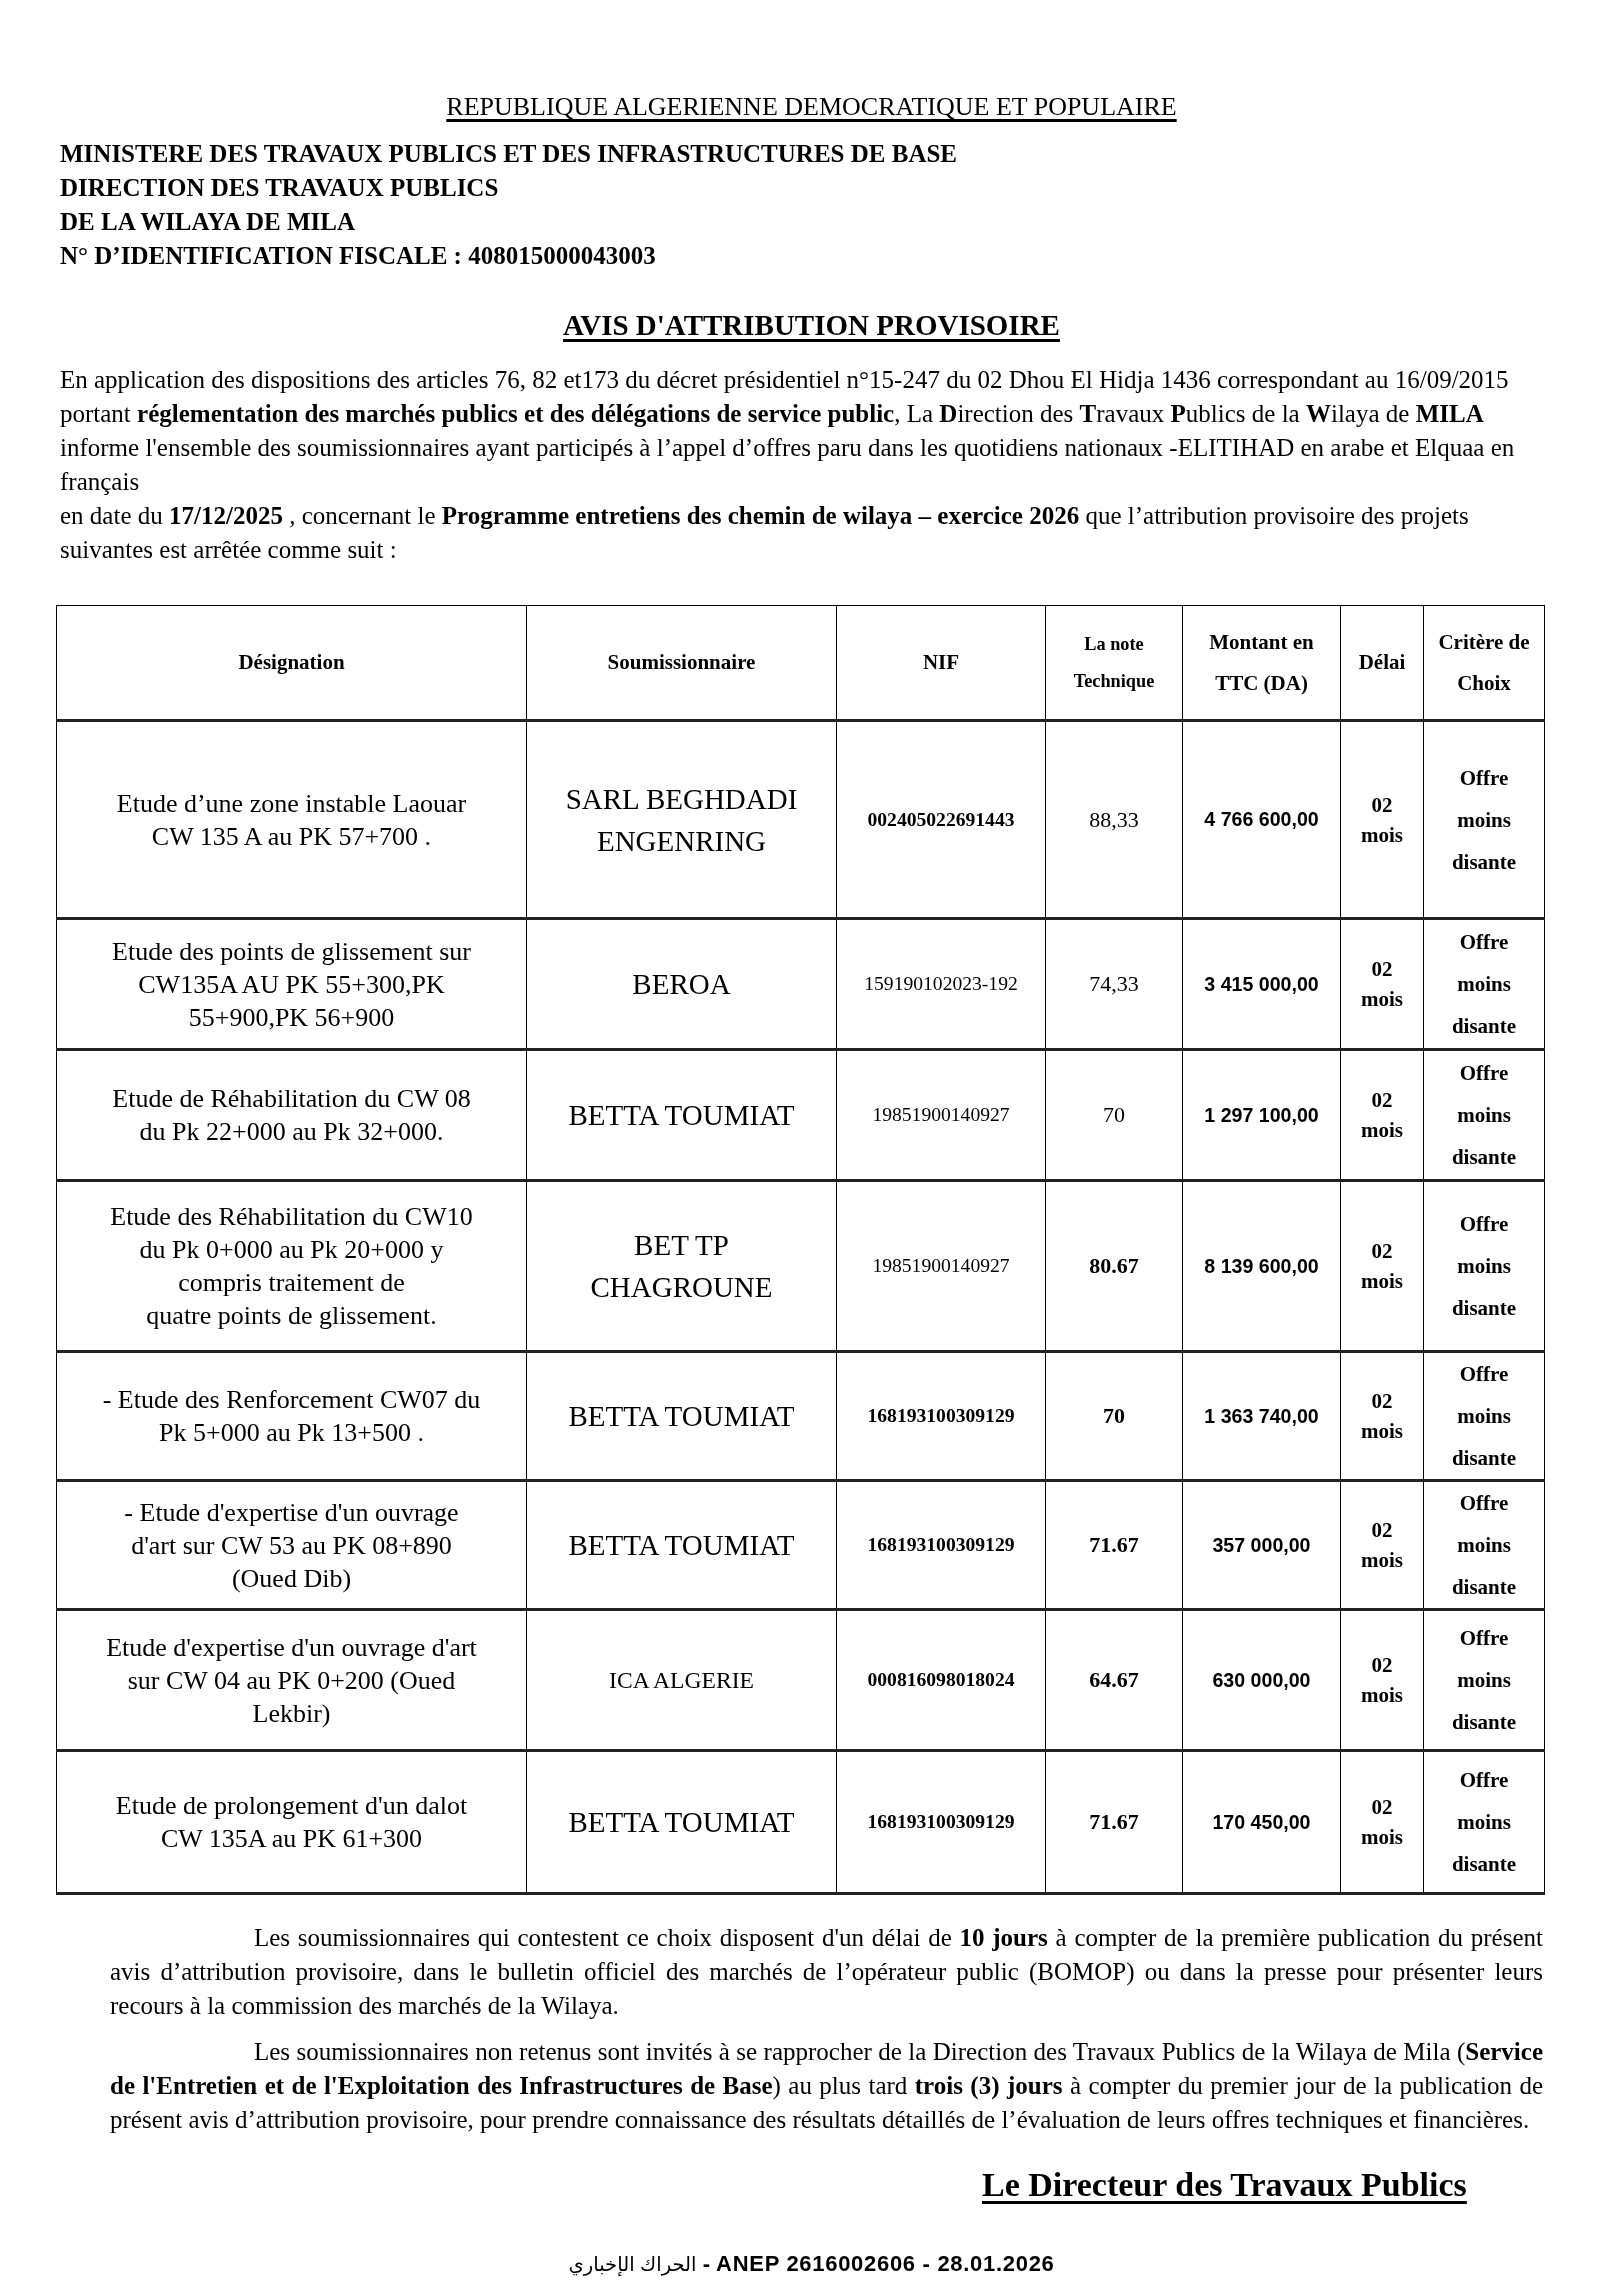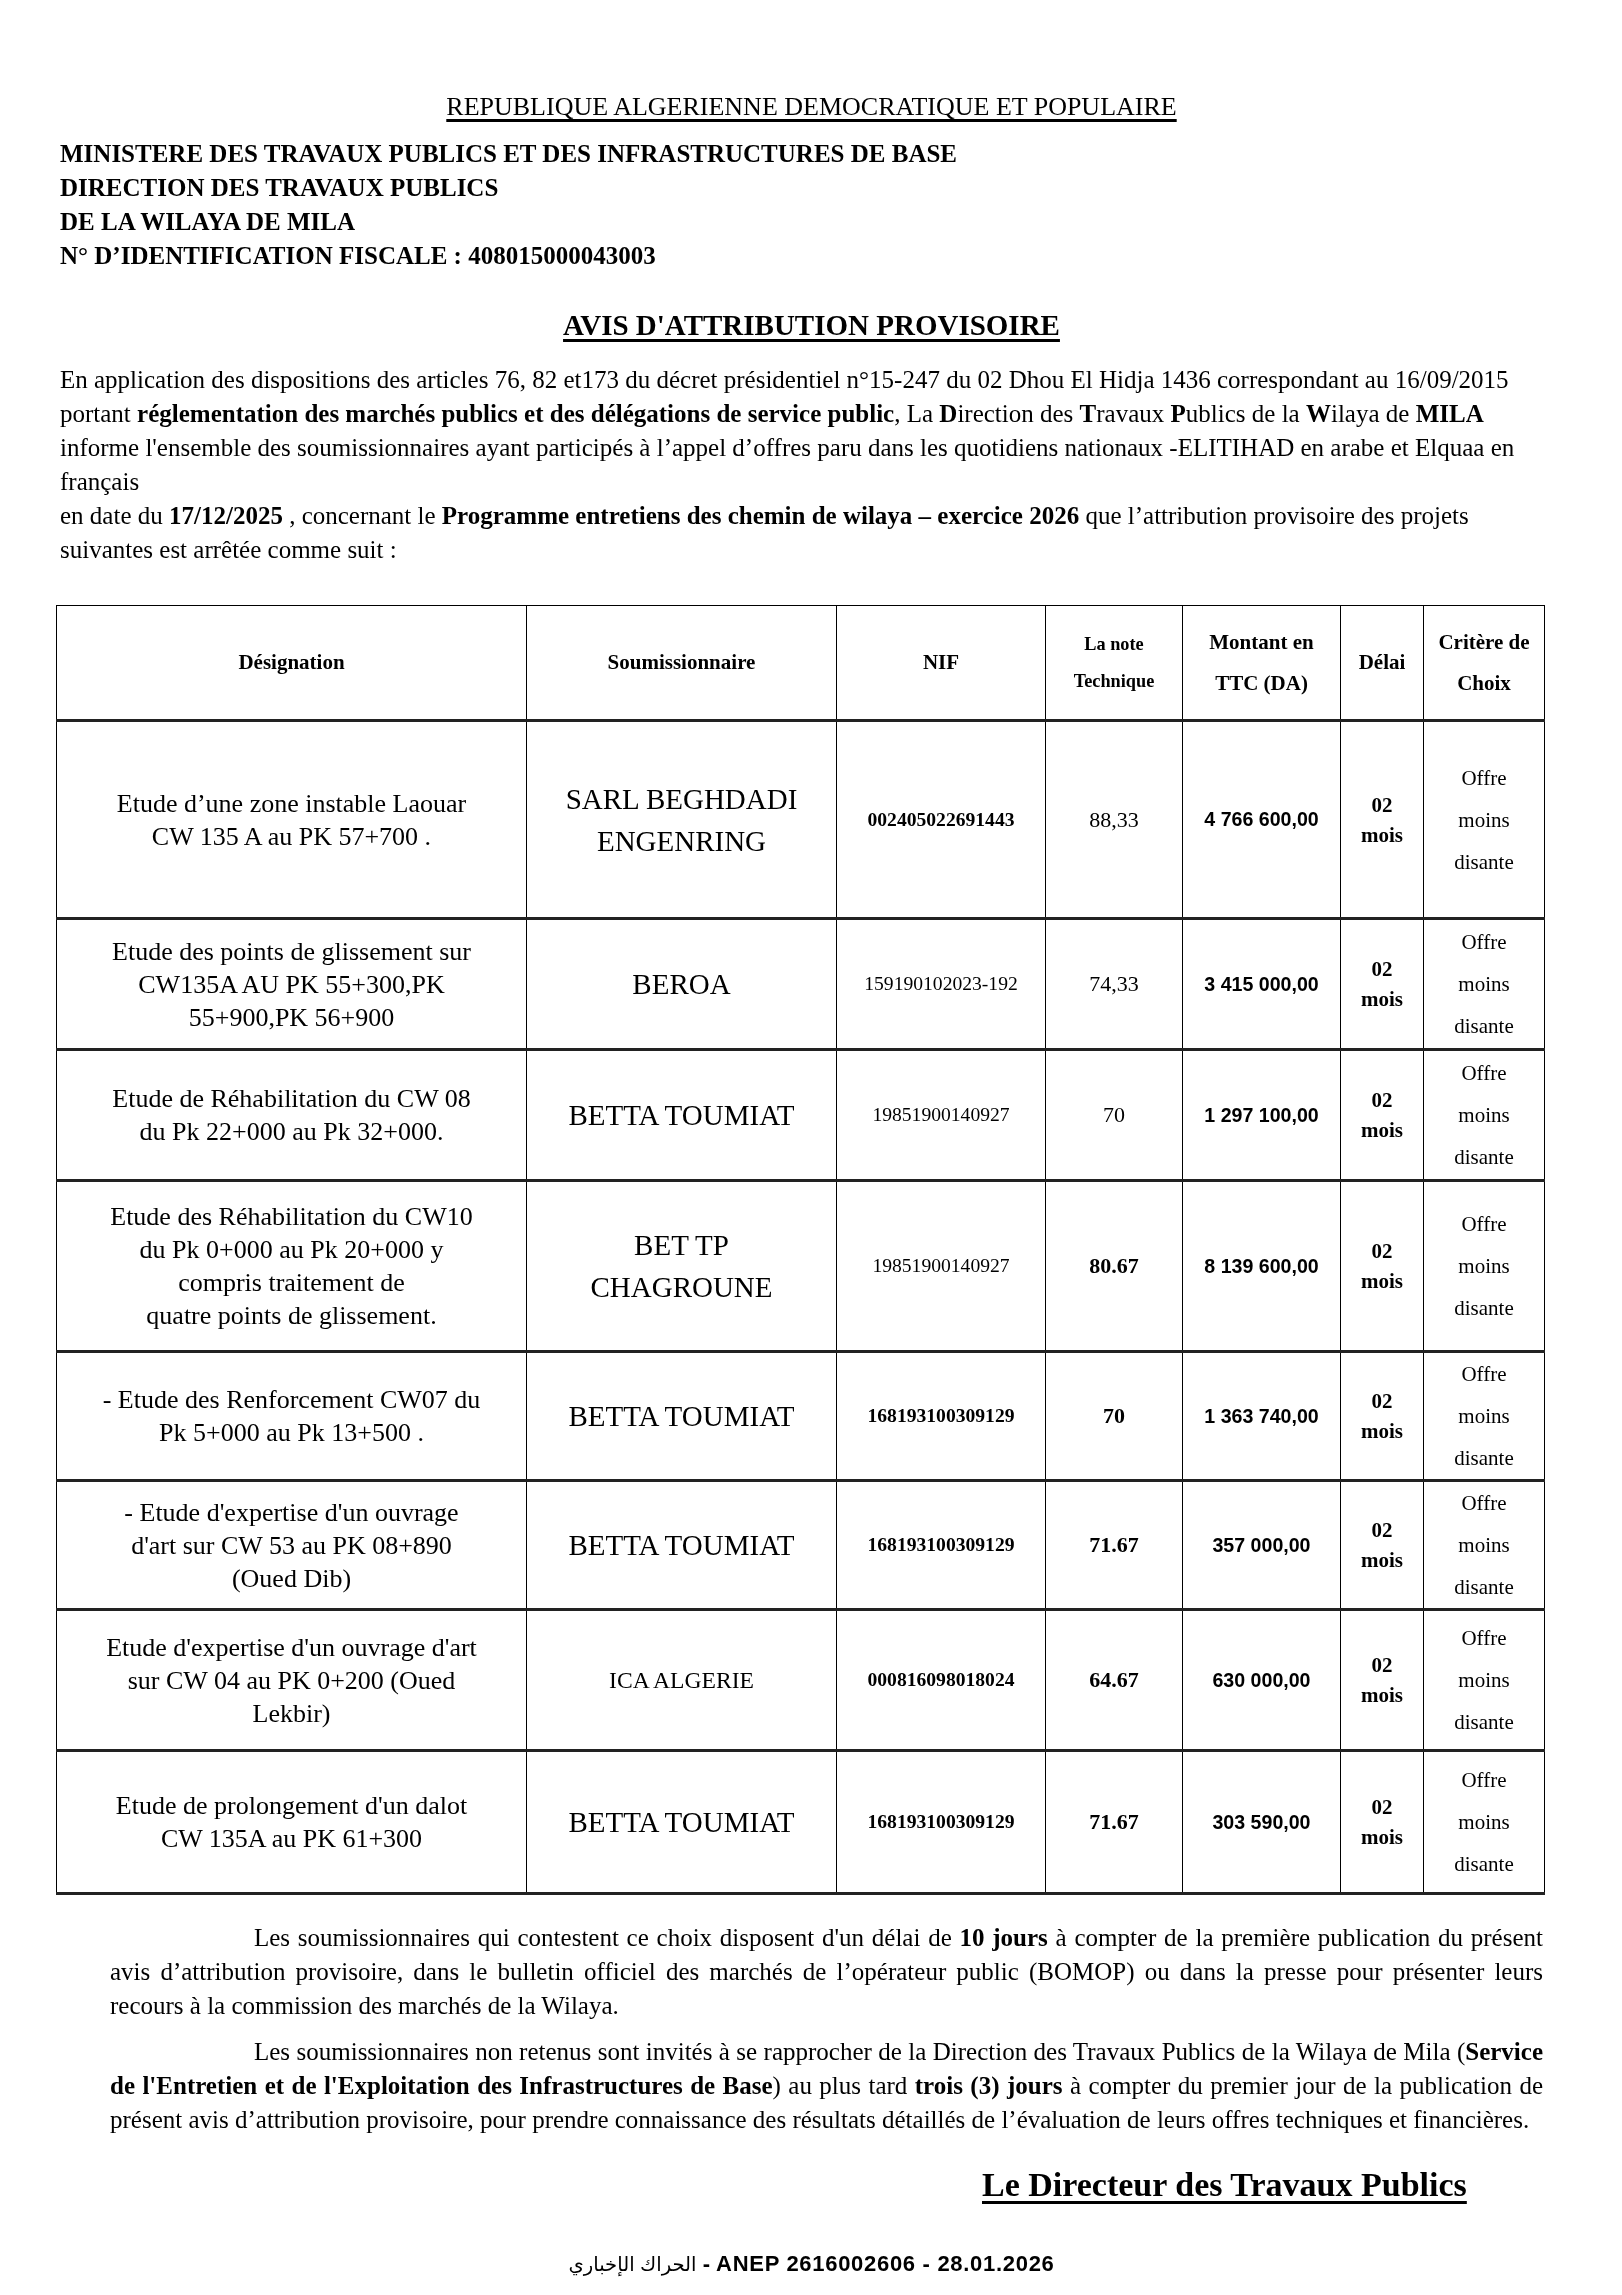--- a/index.html
+++ b/index.html
@@ -20,21 +20,21 @@
   th.small { font-size:18.3px; line-height:37px; }
   td.des { font-size:26px; line-height:33px; }
   td.sou { font-size:29px; line-height:42px; }
   td.sou.sm { font-size:23.6px; }
   td.nif { font-weight:bold; font-size:19.6px; }
   td.nif.tall { font-weight:normal; }
   td.note { font-size:22px; }
   td.note.b { font-weight:bold; }
   td.mnt { font-weight:bold; font-size:19.6px; font-family:"Liberation Sans","DejaVu Sans",sans-serif; }
   td.del { font-weight:bold; font-size:21px; line-height:30px; }
-  td.crit { font-weight:normal; font-size:21px; line-height:42px; }
+  td.crit { font-weight:bold; font-size:21px; line-height:42px; }
   .p { left:110px; width:1433px; font-size:25px; line-height:34px; text-align:justify; }
   .p .first { display:inline-block; width:144px; }
   .sign { left:982px; top:2166px; font-weight:bold; font-size:34px; }
   .sign span { text-decoration:underline; text-decoration-thickness:3.3px; text-underline-offset:5.2px; }
   .foot { left:0; width:1623px; top:2251px; text-align:center; font-family:"Liberation Sans","DejaVu Sans",sans-serif; font-size:22px; font-weight:bold; letter-spacing:0.7px; }
   .foot .ar { font-weight:normal; font-size:19.6px; }
 </style>
 </head>
 <body>
 
@@ -239,21 +239,21 @@
       <tr style="height: 143px;">
         <td class="des">
           <div>Etude de prolongement  d'un dalot</div>
           <div>CW 135A au PK 61+300</div>
         </td>
         <td class="sou">
           <div>BETTA TOUMIAT</div>
         </td>
         <td class="nif">168193100309129</td>
         <td class="note b">71.67</td>
-        <td class="mnt">303 590,00</td>
+        <td class="mnt">170 450,00</td>
         <td class="del">
           <div>02</div>
           <div>mois</div>
         </td>
         <td class="crit">
           <div>Offre</div>
           <div>moins</div>
           <div>disante</div>
         </td>
       </tr>

